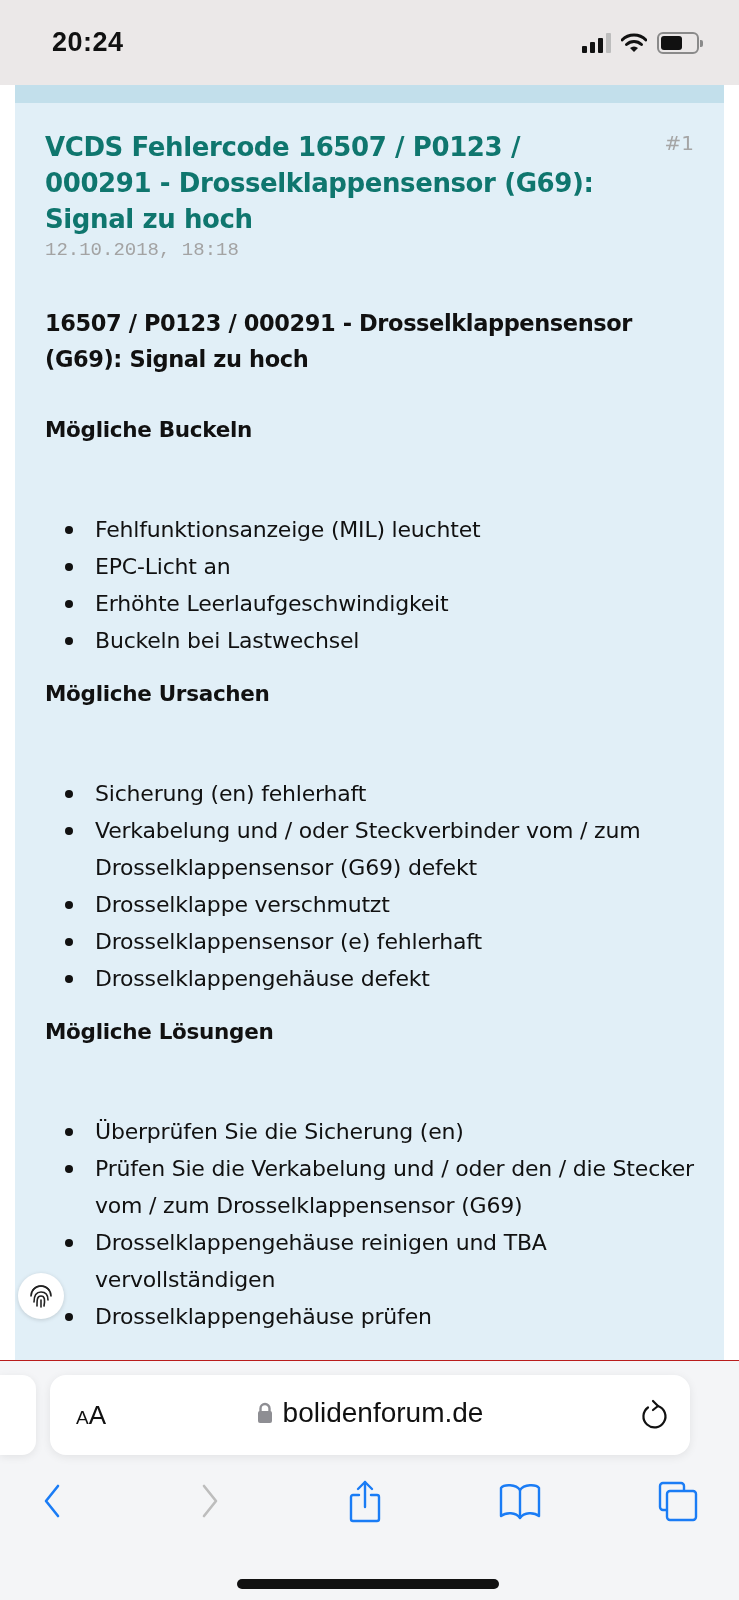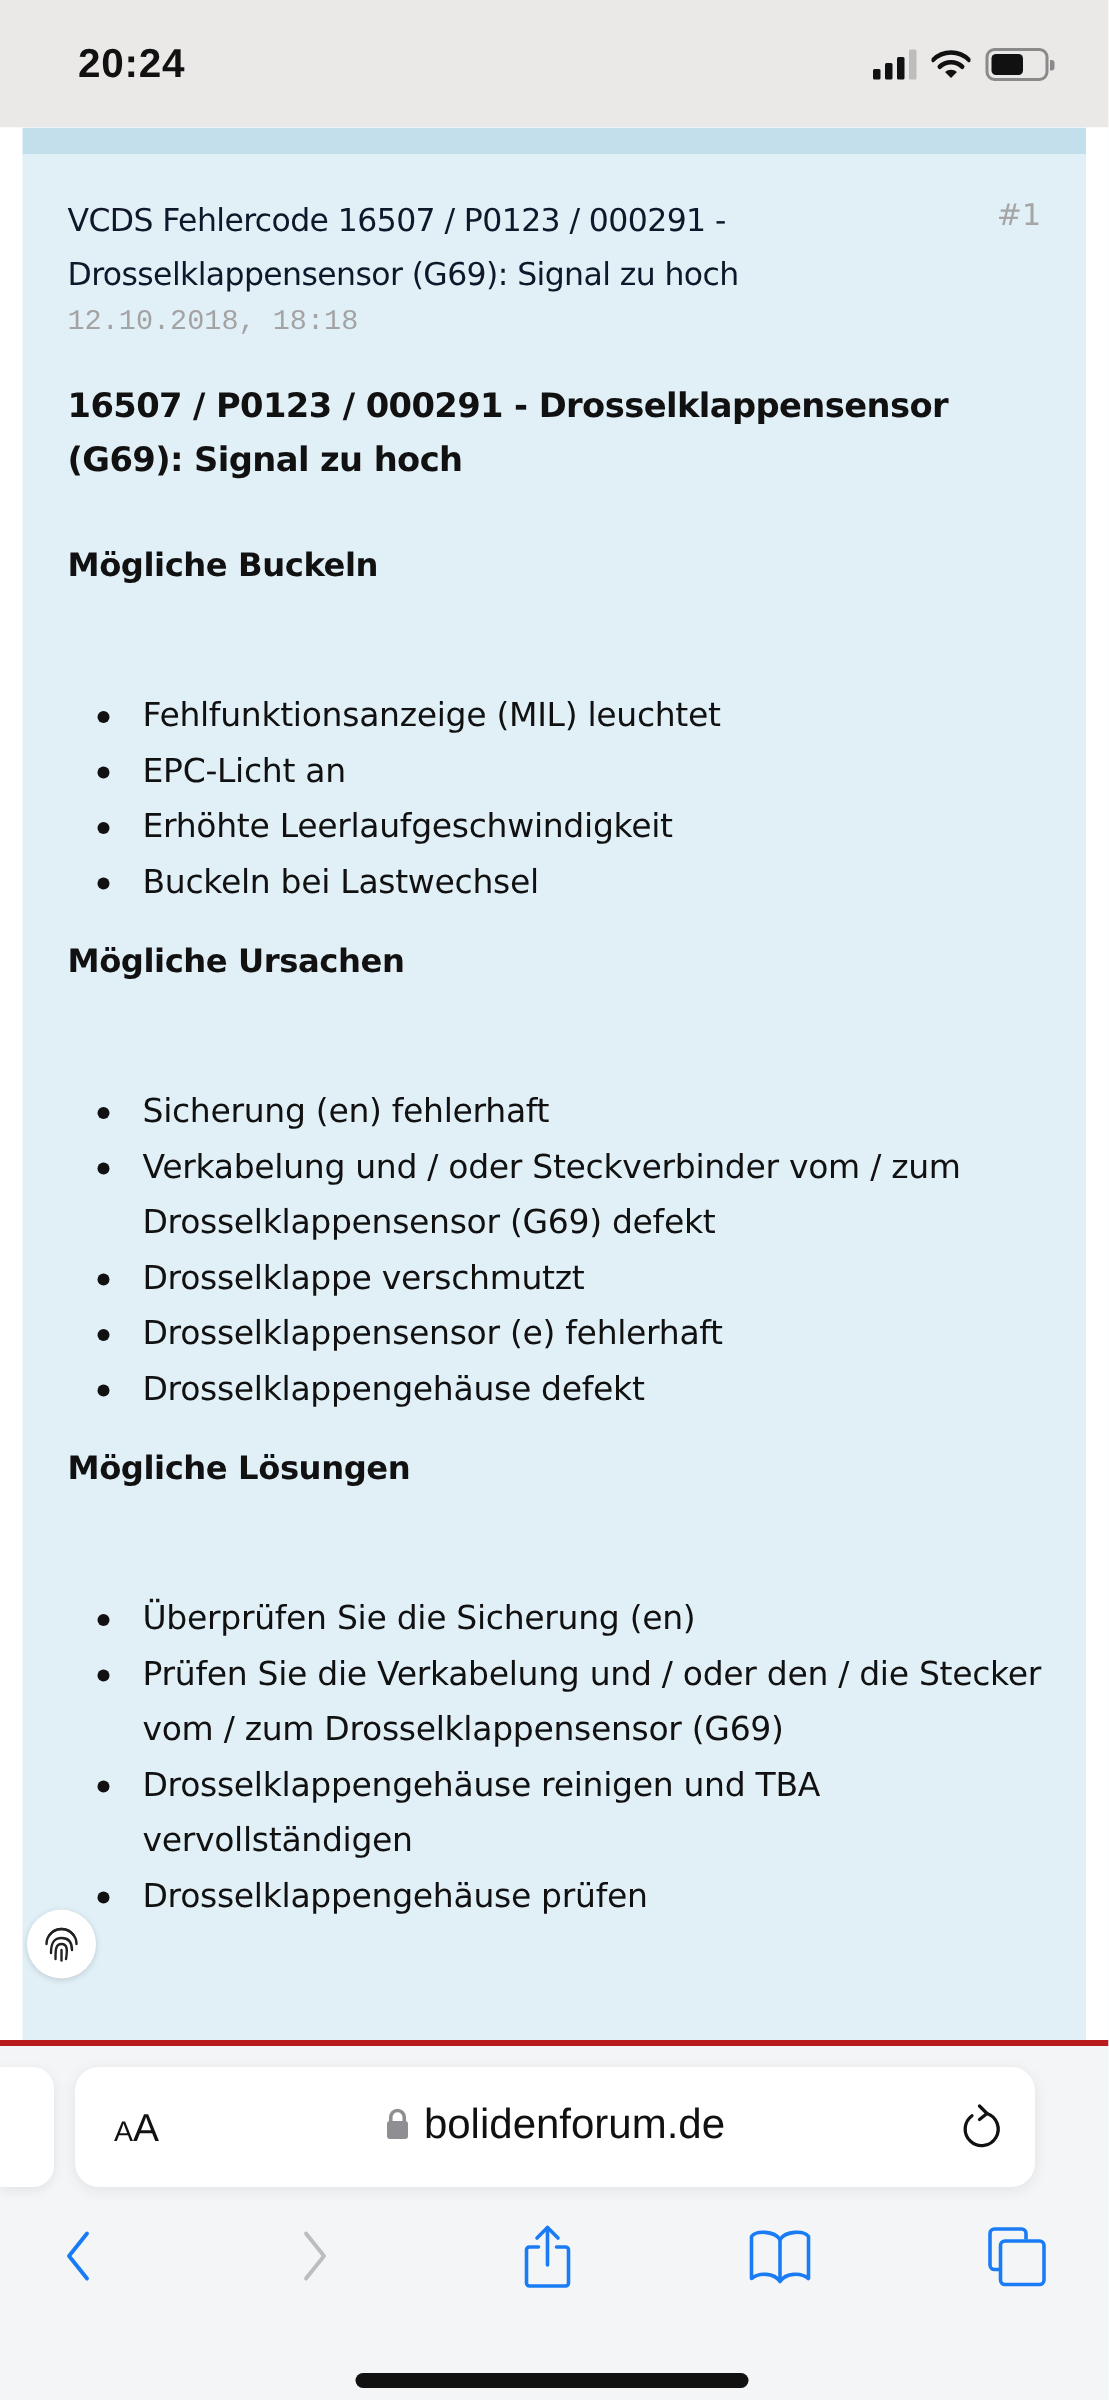--- a/index.html
+++ b/index.html
@@ -16,33 +16,33 @@
   .signal span:nth-child(3) { height: 15px; }
   .signal span:nth-child(4) { height: 20px; background: #bdbdbd; }
   .battery { width: 42px; height: 22px; border: 2px solid #8a8a8a; border-radius: 6px; position: relative; padding: 2px; }
   .battery .fill { width: 62%; height: 100%; background: #111; border-radius: 3px; }
   .battery::after { content: ""; position: absolute; right: -6px; top: 6px; width: 3px; height: 7px; background: #8a8a8a; border-radius: 0 2px 2px 0; }
 
   .page { position: absolute; left: 0; top: 85px; width: 739px; height: 1275px; background: #ffffff; overflow: hidden; }
   .post-topbar { position: absolute; left: 15px; top: 0; width: 709px; height: 18px; background: #c2dfeb; }
   .post { position: absolute; left: 15px; top: 18px; width: 709px; height: 1300px; background: #e1eff7; padding: 26px 30px 0 30px; }
 
-  .post-title { font-family: "DejaVu Sans", sans-serif; font-weight: normal; font-size: 21px; line-height: 36px; color: #0f172a; width: 580px; letter-spacing: -0.4px; }
+  .post-title { font-family: "DejaVu Sans", sans-serif; font-weight: bold; font-size: 26px; line-height: 36px; color: #0f766e; width: 580px; letter-spacing: -0.4px; }
   .post-number { position: absolute; right: 30px; top: 28px; font-size: 20px; color: #a5a5a5; }
   .post-date { font-family: Liberation Mono, monospace; font-size: 19px; color: #a3a3a3; margin-top: 2px; }
 
-  .content-h { font-family: "DejaVu Sans", sans-serif; font-weight: bold; font-size: 22.5px; line-height: 36px; color: #111; margin-top: 28px; letter-spacing: -0.4px; }
+  .content-h { font-family: "DejaVu Sans", sans-serif; font-weight: bold; font-size: 22.5px; line-height: 36px; color: #111; margin-top: 44px; letter-spacing: -0.4px; }
   .section-h { font-family: "DejaVu Sans", sans-serif; font-weight: bold; font-size: 21.5px; line-height: 30px; color: #111; letter-spacing: -0.3px; }
   .list { list-style: none; margin-left: 20px; }
   .list li { position: relative; padding-left: 30px; font-family: "DejaVu Sans", sans-serif; font-size: 22px; line-height: 37px; color: #111; letter-spacing: -0.2px; }
   .list li::before { content: ""; position: absolute; left: 0; top: 15px; width: 8px; height: 8px; background: #111; border-radius: 50%; }
 
   .fingerprint { position: absolute; left: 18px; top: 1273px; width: 46px; height: 46px; border-radius: 50%; background: #fff; box-shadow: 0 1px 4px rgba(0,0,0,0.15); display: flex; align-items: center; justify-content: center; z-index: 5; }
 
-  .bottom-chrome { position: absolute; left: 0; top: 1360px; width: 739px; height: 240px; background: #f4f5f7; border-top: 4px solid #b91c1c; }
+  .bottom-chrome { position: absolute; left: 0; top: 1360px; width: 739px; height: 240px; background: #f4f5f7; border-top: 1px solid #b91c1c; }
   .prev-tab { position: absolute; left: 0; top: 14px; width: 36px; height: 80px; background: #fff; border-radius: 0 14px 14px 0; box-shadow: 0 2px 8px rgba(0,0,0,0.08); }
   .url-bar { position: absolute; left: 50px; top: 14px; width: 640px; height: 80px; background: #fff; border-radius: 16px; box-shadow: 0 2px 10px rgba(0,0,0,0.08); }
   .aa { position: absolute; left: 26px; top: 25px; font-family: "Liberation Sans", sans-serif; color: #111; }
   .aa .small { font-size: 19px; }
   .aa .big { font-size: 26px; }
   .url-center { position: absolute; left: 0; right: 0; top: 22px; display: flex; justify-content: center; align-items: center; gap: 10px; }
   .url-text { font-family: "Liberation Sans", sans-serif; font-size: 28px; color: #111; }
   .reload { position: absolute; right: 22px; top: 24px; }
 
   .toolbar { position: absolute; left: 0; top: 110px; width: 739px; height: 60px; }

